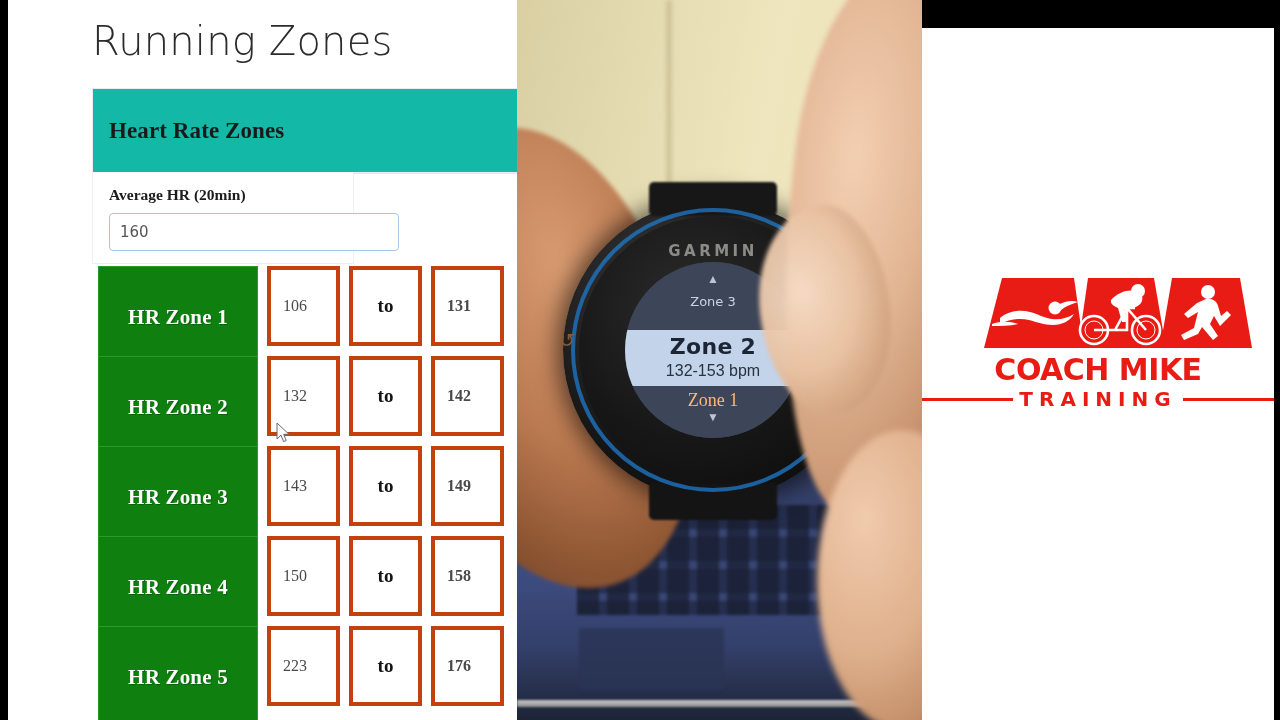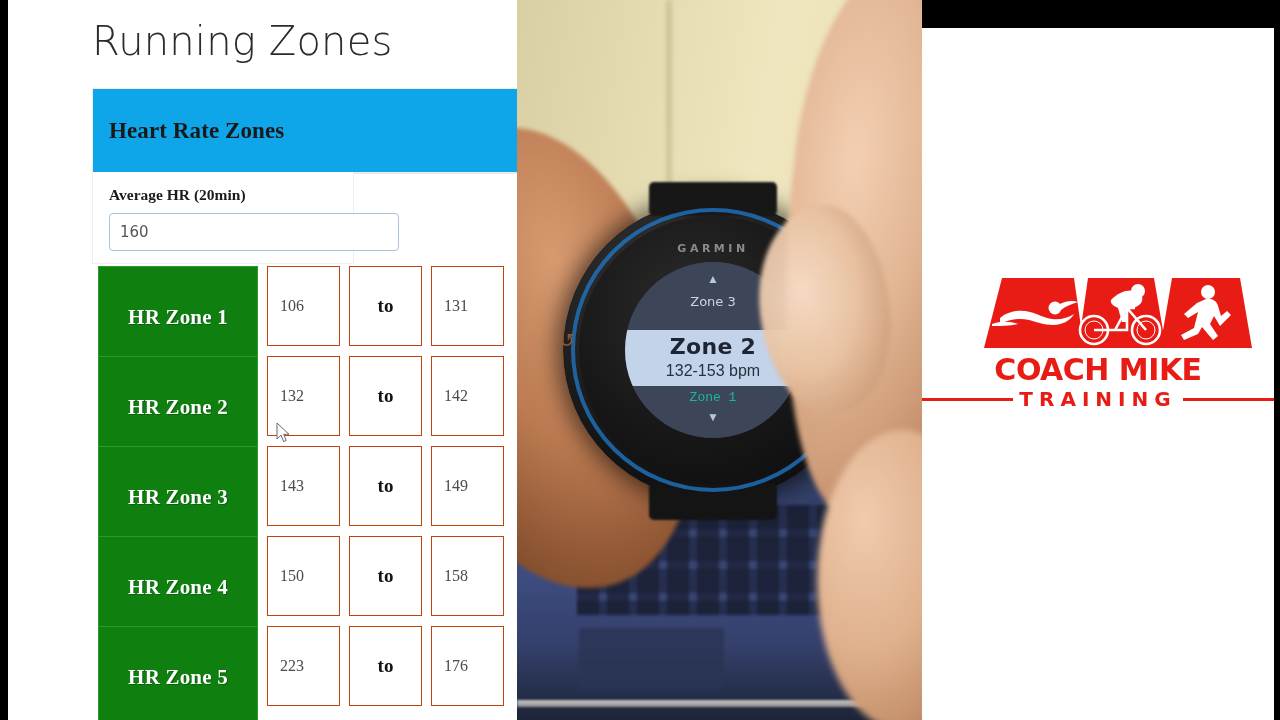--- a/index.html
+++ b/index.html
@@ -16,21 +16,21 @@
   }
   .page-title{
     position:absolute;left:84px;top:18px;
     font-family:"DejaVu Sans", sans-serif;
     font-size:40px;font-weight:300;color:#2b2b2b;letter-spacing:0.2px;
     white-space:nowrap;
   }
   .card{
     position:absolute;left:84px;top:88px;width:440px;
     border:1px solid #ececec;border-bottom:1px solid #e6e6e6;
-    background:#0ea5e9;box-sizing:border-box;
+    background:#14b8a6;box-sizing:border-box;
   }
   .card-header{
     height:84px;display:flex;align-items:center;
     padding-left:16px;box-sizing:border-box;
     border-bottom:1px solid #ededed;
   }
   .card-header-title{
     font-family:"Liberation Serif", serif;
     font-size:23px;font-weight:700;color:#1a1a1a;letter-spacing:0.1px;
   }
@@ -64,27 +64,27 @@
     display:flex;align-items:center;justify-content:center;
     box-shadow:0 0 0 1px #2a9b2a inset;
   }
   .zone-badge-label{
     font-family:"Liberation Serif", serif;
     font-size:21px;font-weight:700;color:#ffffff;
     text-shadow:1px 1px 0 rgba(0,0,0,0.25);
     letter-spacing:0.2px;
   }
   .zone-cell{
-    height:80px;border:1px solid #c2410c;background:#fff;
+    height:80px;border:4px solid #c2410c;background:#fff;
     box-sizing:border-box;display:flex;align-items:center;
     margin-left:9px;
   }
   .zone-cell.low{width:73px;padding-left:12px;}
   .zone-cell.sep{width:73px;justify-content:center;}
-  .zone-cell.high{width:73px;padding-left:12px;}
+  .zone-cell.high{width:73px;padding-left:12px;font-weight:bold;}
   .num{
     font-family:"Liberation Serif", serif;
     font-size:16px;color:#4a4a4a;
   }
   .to-word{
     font-family:"Liberation Serif", serif;
     font-size:19px;font-weight:700;color:#141414;
   }
 
   
@@ -143,21 +143,21 @@
     box-sizing:border-box;filter:blur(.7px);opacity:.9;
   }
   .watch-ring-dark{
     position:absolute;left:16px;top:16px;width:268px;height:268px;
     border-radius:50%;
     background:radial-gradient(circle at 42% 35%,#2c2c2c 0%,#171717 55%,#0b0b0b 100%);
   }
   .watch-brand{
     position:absolute;left:0;top:42px;width:300px;text-align:center;
     font-family:"DejaVu Sans", sans-serif;
-    font-size:11px;font-weight:700;letter-spacing:3.5px;
+    font-size:15px;font-weight:700;letter-spacing:3.5px;
     color:#8b8b88;filter:blur(.6px);
   }
   .watch-lug-top{
     position:absolute;left:86px;top:-18px;width:128px;height:34px;
     background:#171717;border-radius:5px;filter:blur(1px);
   }
   .watch-lug-bot{
     position:absolute;left:86px;top:282px;width:128px;height:38px;
     background:#141414;border-radius:5px;filter:blur(1px);
   }
@@ -204,22 +204,22 @@
     font-family:"DejaVu Sans", sans-serif;
     font-size:22px;font-weight:700;color:#1c2536;letter-spacing:.3px;
   }
   .wd-bpm{
     position:absolute;left:0;top:100px;width:176px;text-align:center;
     font-family:Liberation Sans, sans-serif;
     font-size:16px;color:#27313f;
   }
   .wd-zone-down{
     position:absolute;left:0;top:128px;width:176px;text-align:center;
-    font-family:Liberation Mono, monospace;
-    font-size:13px;color:#14b8a6;
+    font-family:Liberation Serif, serif;
+    font-size:18px;color:#fdba74;
   }
   .wd-arrow-down{
     position:absolute;left:0;top:150px;width:176px;text-align:center;
     color:#b9c6da;font-size:12px;line-height:10px;
   }
   
   .thumb-left{
     position:absolute;left:-120px;top:125px;width:290px;height:470px;
     background:radial-gradient(ellipse at 62% 30%,#d79a70 0%,#bb7a51 40%,#8d5532 68%,#5d3420 100%);
     border-radius:52% 48% 45% 55% / 40% 55% 45% 60%;

